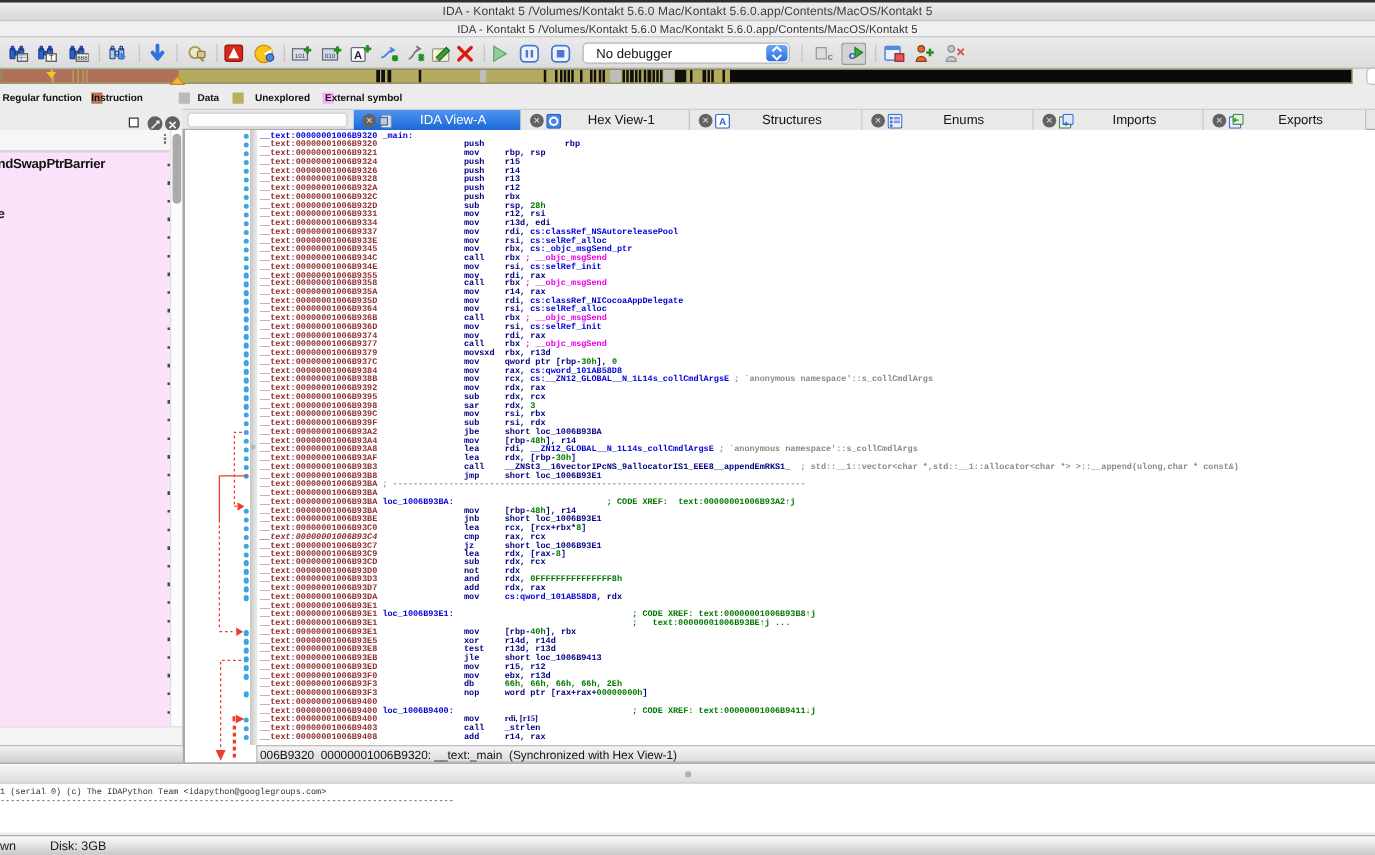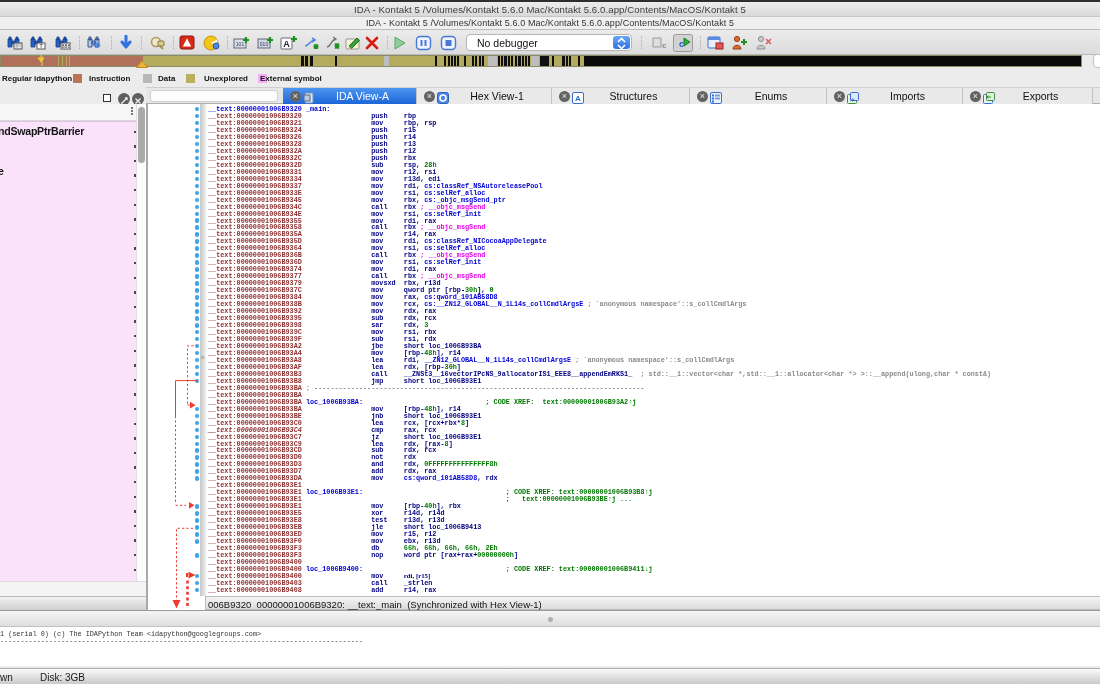--- a/index.html
+++ b/index.html
@@ -212,23 +212,23 @@
  <div style="position:absolute;left:583px;top:0;width:499px;height:100%;background:#0a0a0a"></div>
 </div>
 <div class="abs" style="left:1093px;top:54px;width:10px;height:14px;background:#fff;border:1px solid #c0c0c0;border-radius:4px"></div>
 <svg class="abs" style="left:36px;top:55px" width="10" height="8" viewBox="0 0 10 8">
     <path d="M5 0 v4 M2 3 L5 7 L8 3 z" stroke="#f2c230" fill="#f2c230"></path>
   </svg>
 <svg class="abs" style="left:136px;top:61px" width="12" height="7" viewBox="0 0 12 7">
     <path d="M6 0 L11.5 6.5 L0.5 6.5 z" fill="#f0b43c" stroke="#c88a14"></path>
   </svg>
 <div class="abs" id="legend">
- <span class="lbl" style="left:2px">Regular idapython</span>
+ <span class="lbl" style="left:2px">Regular function</span>
  <span class="sw" style="left:73px;background:#bc7458"></span>
- <span class="lbl" style="left:89px">Instruction</span>
+ <span class="lbl" style="left:73px">Instruction</span>
  <span class="sw" style="left:143px;background:#b9b9b9"></span>
  <span class="lbl" style="left:158px">Data</span>
  <span class="sw" style="left:186px;background:#b8b05e"></span>
  <span class="lbl" style="left:204px">Unexplored</span>
  <span class="sw" style="left:258px;background:#f9aef9"></span>
  <span class="lbl" style="left:260px">External symbol</span>
 </div>
 <div class="abs" id="winbtns">
  <div style="position:absolute;left:6px;top:1px;width:8px;height:8px;border:1.6px solid #333;background:#fff"></div>
  <div style="position:absolute;left:21px;top:0;width:12px;height:12px;border-radius:7px;background:#5f5f5f"><svg width="12" height="12" viewBox="0 0 12 12">
@@ -333,21 +333,21 @@
 <div class="fdot" style="top:510.1px"></div>
 <div class="fdot" style="top:524.7px"></div>
 <div class="fdot" style="top:539.3px"></div>
 <div class="fdot" style="top:553.9px"></div>
 <div class="fdot" style="top:568.5px"></div>
 <div class="abs" id="fpanel-bot"></div>
 <div class="abs" id="vline"></div>
 <div class="abs" id="disarea"></div>
 <div class="abs" id="gutterstrip"></div>
 <pre id="dis"><span style="color:#0000d8;">__text:00000001006B9320</span> <span style="color:#0000d8;font-weight:bold;">_main:</span>
-<span style="color:#8f2f2f;">__text:00000001006B9320</span>                 <span style="color:#000080;">push</span>    <span style="color:#000080;">rbp</span>
+<span style="color:#8f2f2f;">__text:00000001006B9320</span>                 <span style="color:#000080;">push</span>    <span style="color:#000080;margin-left:48px;">rbp</span>
 <span style="color:#8f2f2f;">__text:00000001006B9321</span>                 <span style="color:#000080;">mov</span>     <span style="color:#000080;">rbp, rsp</span>
 <span style="color:#8f2f2f;">__text:00000001006B9324</span>                 <span style="color:#000080;">push</span>    <span style="color:#000080;">r15</span>
 <span style="color:#8f2f2f;">__text:00000001006B9326</span>                 <span style="color:#000080;">push</span>    <span style="color:#000080;">r14</span>
 <span style="color:#8f2f2f;">__text:00000001006B9328</span>                 <span style="color:#000080;">push</span>    <span style="color:#000080;">r13</span>
 <span style="color:#8f2f2f;">__text:00000001006B932A</span>                 <span style="color:#000080;">push</span>    <span style="color:#000080;">r12</span>
 <span style="color:#8f2f2f;">__text:00000001006B932C</span>                 <span style="color:#000080;">push</span>    <span style="color:#000080;">rbx</span>
 <span style="color:#8f2f2f;">__text:00000001006B932D</span>                 <span style="color:#000080;">sub</span>     <span style="color:#000080;">rsp, </span><span style="color:#007800;">28h</span>
 <span style="color:#8f2f2f;">__text:00000001006B9331</span>                 <span style="color:#000080;">mov</span>     <span style="color:#000080;">r12, rsi</span>
 <span style="color:#8f2f2f;">__text:00000001006B9334</span>                 <span style="color:#000080;">mov</span>     <span style="color:#000080;">r13d, edi</span>
 <span style="color:#8f2f2f;">__text:00000001006B9337</span>                 <span style="color:#000080;">mov</span>     <span style="color:#000080;">rdi, </span><span style="color:#0000d8;">cs:classRef_NSAutoreleasePool</span>

